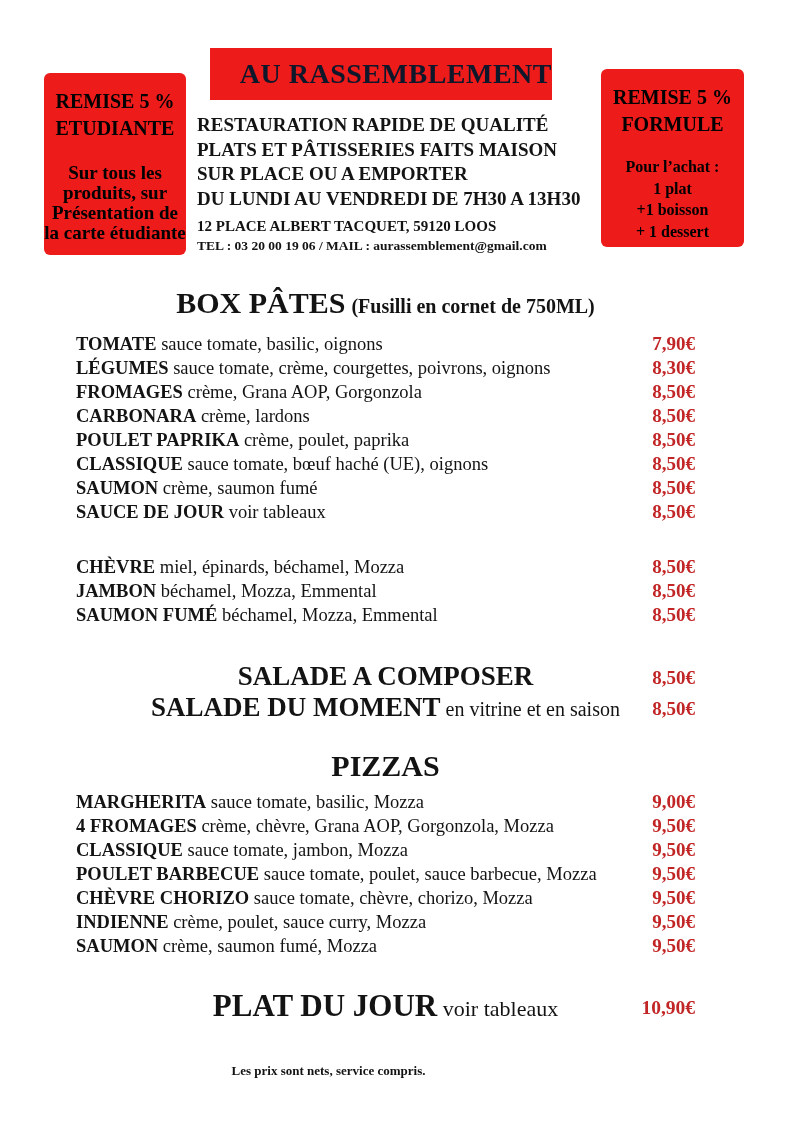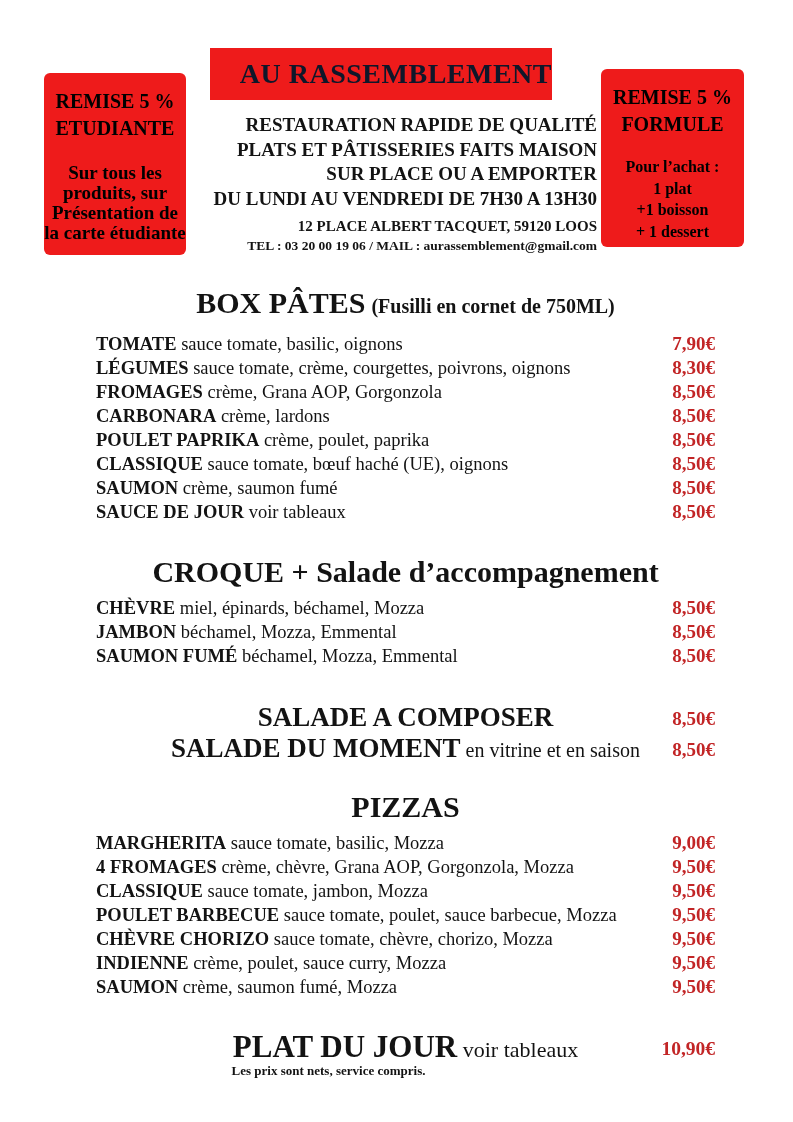--- a/index.html
+++ b/index.html
@@ -28,27 +28,27 @@
     position:absolute;background:var(--badge-red);
     border-radius:6px;text-align:center;color:#000;font-weight:bold;
   }
   .badge-left{left:44px;top:73px;width:142px;height:182px;}
   .badge-right{left:601px;top:69px;width:143px;height:178px;}
   .badge .b-title{margin-top:15px;font-size:20px;line-height:27px;}
   .badge-left .b-body{margin-top:21px;font-size:19px;line-height:20px;}
   .badge-right .b-body{margin-top:18px;font-size:16px;line-height:21.5px;}
   .header-info{
     position:absolute;left:197px;top:113px;width:400px;
-    text-align:right;font-weight:bold;
+    text-align:left;font-weight:bold;
   }
   .header-info .line{font-size:19px;line-height:24.5px;white-space:nowrap;}
   .header-info .address{font-size:15px;line-height:22px;margin-top:4px;white-space:nowrap;}
   .header-info .contact{font-size:13.5px;line-height:18px;white-space:nowrap;}
   
-  #menu{position:absolute;left:96px;top:286px;width:619px;}
+  #menu{position:absolute;left:76px;top:286px;width:619px;}
   .section-title{
     text-align:center;font-weight:bold;font-size:30px;line-height:34px;white-space:nowrap;
   }
   .section-title .title-sub{font-size:20px;margin-left:6px;}
   .items{margin-top:9px;}
   .item-row{display:flex;align-items:baseline;font-size:18.5px;line-height:23px;}
   .item-text{flex:1;white-space:nowrap;overflow:hidden;}
   .item-name{font-weight:bold;}
   .price{
     color:var(--price-red);font-weight:bold;font-size:19px;
@@ -146,21 +146,20 @@
           <div class="item-text"><span class="item-name">SAUMON</span><span class="item-desc"> crème, saumon fumé</span></div>
           <span class="price">8,50€</span>
         </div>
         <div class="item-row">
           <div class="item-text"><span class="item-name">SAUCE DE JOUR</span><span class="item-desc"> voir tableaux</span></div>
           <span class="price">8,50€</span>
         </div>
       </div>
     </section>
     <section class="section croque">
-      <div class="section-title"><span class="title-text">CROQUE + Salade d’accompagnement</span></div>
       <div class="items">
         <div class="item-row">
           <div class="item-text"><span class="item-name">CHÈVRE</span><span class="item-desc"> miel, épinards, béchamel, Mozza</span></div>
           <span class="price">8,50€</span>
         </div>
         <div class="item-row">
           <div class="item-text"><span class="item-name">JAMBON</span><span class="item-desc"> béchamel, Mozza, Emmental</span></div>
           <span class="price">8,50€</span>
         </div>
         <div class="item-row">

